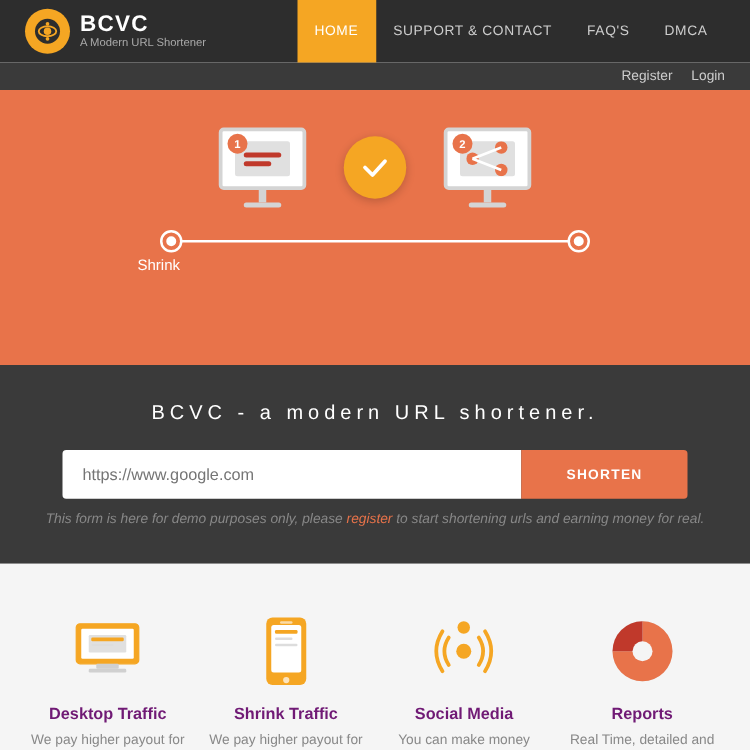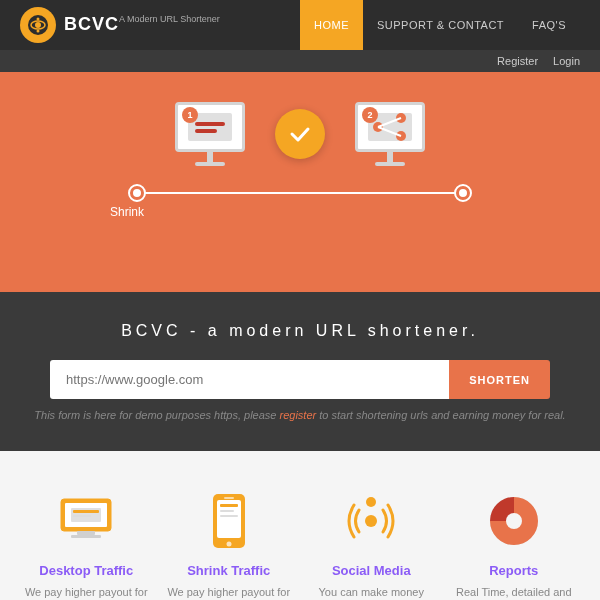--- a/index.html
+++ b/index.html
@@ -21,21 +21,21 @@
     }
     .logo-icon {
       width: 36px; height: 36px;
       background: #f5a623;
       border-radius: 50%;
       display: flex; align-items: center; justify-content: center;
       font-size: 16px;
       color: #2d2d2d;
       font-weight: bold;
     }
-    .brand-text-block { display: flex; line-height: 1.1; }
+    .brand-text-block { display: flex; flex-direction: column; line-height: 1.1; }
     .brand-main { color: #fff; font-weight: bold; font-size: 18px; letter-spacing: 1px; }
     .brand-sub { color: #aaa; font-size: 9px; }
     .nav-links { display: flex; align-items: flex-end; gap: 0; }
     .nav-link {
       color: #ccc;
       text-decoration: none;
       padding: 0 14px;
       height: 50px;
       display: flex; align-items: center;
       font-size: 11px;
@@ -199,21 +199,21 @@
       flex: 1;
       padding: 12px 16px;
       border: none;
       border-radius: 3px 0 0 3px;
       font-size: 13px;
       outline: none;
       background: #fff;
       color: #999;
     }
     .shorten-btn {
-      padding: 12px 20px;
+      padding: 12px 36px;
       background: #e8734a;
       color: #fff;
       border: none;
       border-radius: 0 3px 3px 0;
       font-size: 11px;
       font-weight: bold;
       letter-spacing: 1px;
       text-transform: uppercase;
       cursor: pointer;
     }
@@ -241,21 +241,21 @@
       max-width: 130px;
     }
     .feature-icon {
       width: 60px; height: 60px;
       margin-bottom: 12px;
       display: flex; align-items: center; justify-content: center;
     }
     .feature-title {
       font-size: 13px;
       font-weight: bold;
-      color: #8b5cf6;
+      color: #701a75;
       margin-bottom: 6px;
     }
     .feature-desc {
       font-size: 11px;
       color: #888;
       line-height: 1.5;
     }
 
     
     svg { display: block; }
@@ -276,20 +276,21 @@
     </div>
     <div class="brand-text-block">
       <span class="brand-main">BCVC</span>
       <span class="brand-sub">A Modern URL Shortener</span>
     </div>
   </div>
   <div class="nav-links">
     <a class="nav-link active" href="#">HOME</a>
     <a class="nav-link" href="#">SUPPORT &amp; CONTACT</a>
     <a class="nav-link" href="#">FAQ'S</a>
+    <a class="nav-link" href="#">DMCA</a>
   </div>
 </nav>
 
 <div class="top-bar">
   <a class="top-bar-link" href="#">Register</a>
   <a class="top-bar-link" href="#">Login</a>
 </div>
 
 <section class="hero">
   <div class="hero-illustration">
@@ -342,21 +343,21 @@
   <div class="hero-label">Shrink</div>
 </section>
 
 <section class="tagline-section">
   <h2 class="tagline-title">BCVC - a modern URL shortener.</h2>
   <div class="url-form">
     <input class="url-input" type="text" placeholder="https://www.google.com" style="">
     <button class="shorten-btn">SHORTEN</button>
   </div>
   <p class="form-note">
-    <span>This form is here for demo purposes https, please</span>
+    <span>This form is here for demo purposes only, please</span>
     <a href="#">register</a>
     <span>to start shortening urls and earning money for real.</span>
   </p>
 </section>
 
 <section class="features-section">
 
   <div class="feature-item">
     <div class="feature-icon">
       <svg width="58" height="52" viewBox="0 0 58 52">

